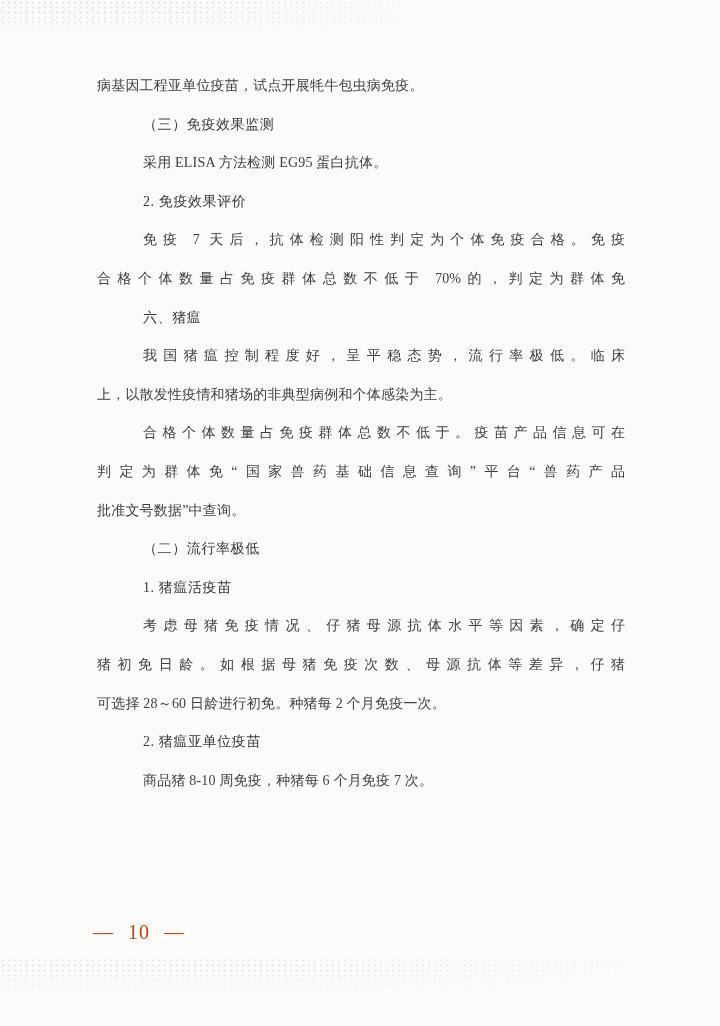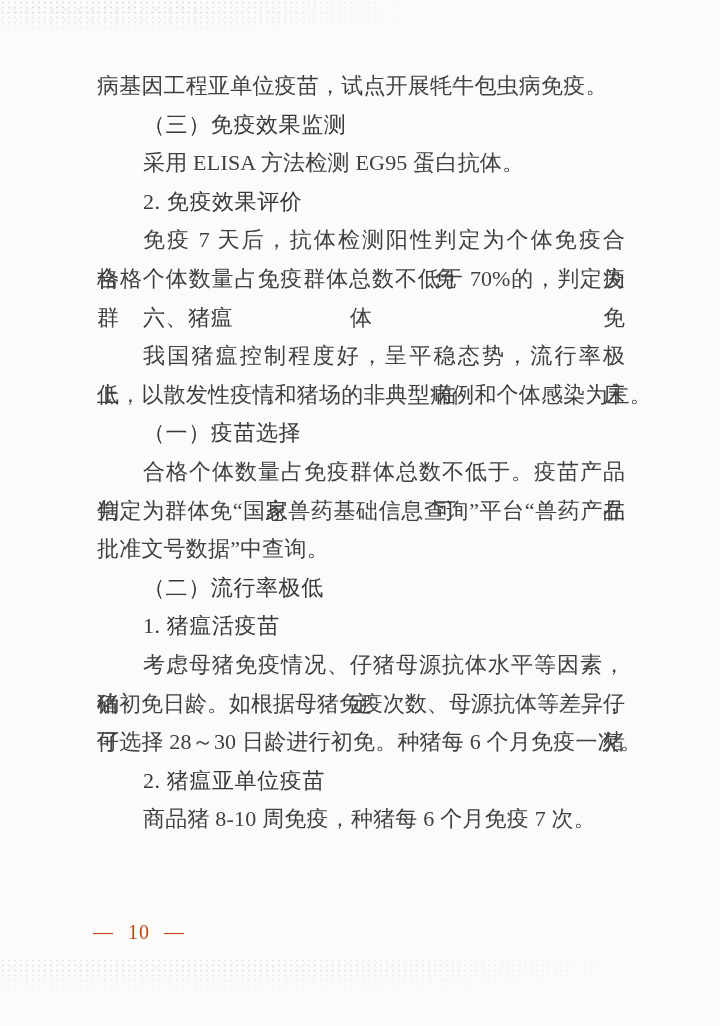--- a/index.html
+++ b/index.html
@@ -35,21 +35,21 @@
   .noise-top    { left: 0; top: 0;     width: 470px; height: 34px; }
   .noise-bottom { left: 0; top: 958px; width: 720px; height: 34px; opacity: 0.8; }
 
   .textblock {
     position: absolute;
     left: 97px;
     top: 67px;
     width: 528px;
   }
   .line {
-    font-size: 22px;
+    font-size: 14px;
     line-height: 38.6px;
     height: 38.6px;
     white-space: nowrap;
     letter-spacing: 0.2px;
   }
   .indent { text-indent: 46px; }
   .heading {
     font-weight: normal;
     color: #383838;
     letter-spacing: 0.6px;
@@ -82,28 +82,27 @@
   <div class="textblock">
     <div class="line">病基因工程亚单位疫苗，试点开展牦牛包虫病免疫。</div>
     <div class="line heading indent">（三）免疫效果监测</div>
     <div class="line indent">采用 ELISA 方法检测 EG95 蛋白抗体。</div>
     <div class="line heading indent">2. 免疫效果评价</div>
     <div class="line indent justify">免疫 7 天后，抗体检测阳性判定为个体免疫合格。免疫</div>
     <div class="line justify">合格个体数量占免疫群体总数不低于 70%的，判定为群体免</div>
     <div class="line heading indent">六、猪瘟</div>
     <div class="line indent justify">我国猪瘟控制程度好，呈平稳态势，流行率极低。临床</div>
     <div class="line">上，以散发性疫情和猪场的非典型病例和个体感染为主。</div>
-    <div class="line heading indent">（一）疫苗选择</div>
     <div class="line indent justify">合格个体数量占免疫群体总数不低于。疫苗产品信息可在</div>
     <div class="line justify">判定为群体免“国家兽药基础信息查询”平台“兽药产品</div>
     <div class="line">批准文号数据”中查询。</div>
     <div class="line heading indent">（二）流行率极低</div>
     <div class="line heading indent">1. 猪瘟活疫苗</div>
     <div class="line indent justify">考虑母猪免疫情况、仔猪母源抗体水平等因素，确定仔</div>
     <div class="line justify">猪初免日龄。如根据母猪免疫次数、母源抗体等差异，仔猪</div>
-    <div class="line">可选择 28～30 日龄进行初免。种猪每 6 个月免疫一次。</div>
+    <div class="line">可选择 28～60 日龄进行初免。种猪每 2 个月免疫一次。</div>
     <div class="line heading indent">2. 猪瘟亚单位疫苗</div>
     <div class="line indent">商品猪 8-10 周免疫，种猪每 6 个月免疫 7 次。</div>
   </div>
 
   <div class="footer">— 10 —</div>
 
 </div>
 
 </body></html>

